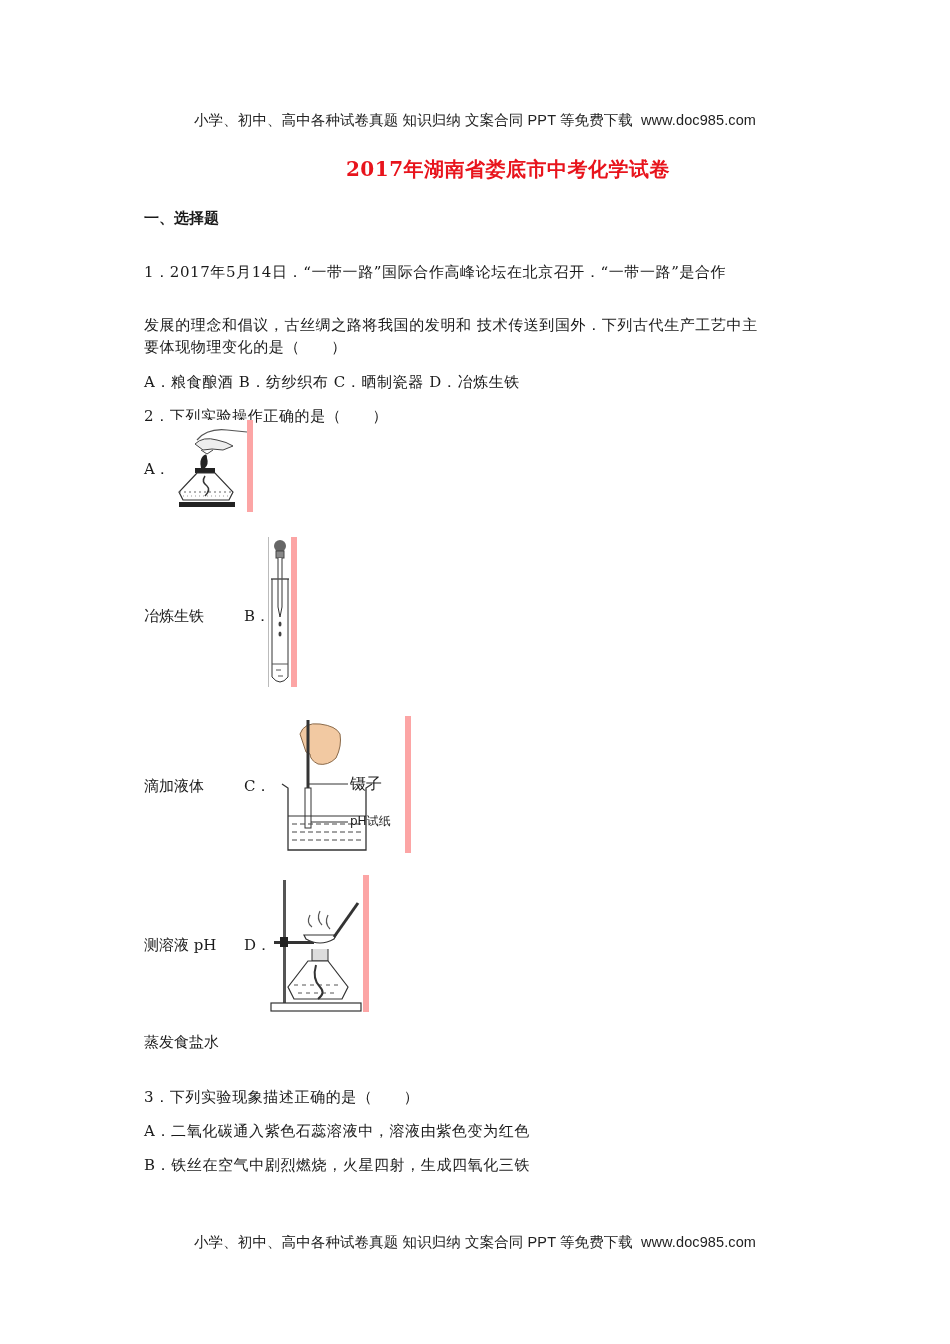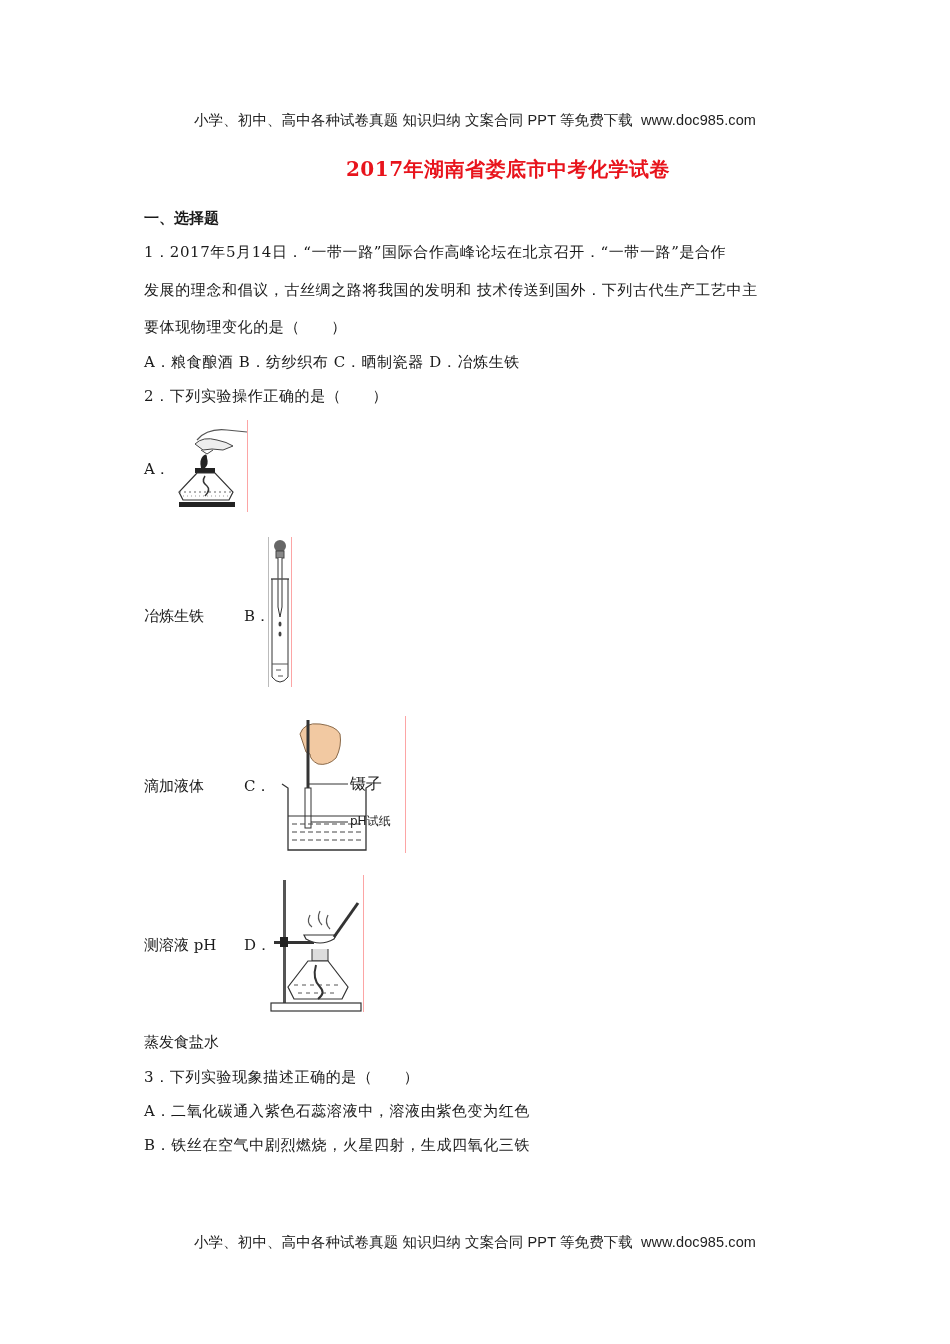--- a/index.html
+++ b/index.html
@@ -7,38 +7,38 @@
       font-family: "DejaVu Serif", "Liberation Serif", serif; color: #1a1a1a; }
     .watermark { position: absolute; left: 0; width: 950px; text-align: center;
       font-family: "Liberation Sans", "DejaVu Sans", sans-serif; font-size: 14.5px; color: #222; letter-spacing: 0.1px; margin-top: 42px; }
     .watermark.top { top: 69px; }
     .watermark.bottom { top: 1191px; }
     .watermark .url { margin-left: 8px; }
     .title { position: absolute; top: 156px; left: 4px; width: 950px; text-align: center;
       color: #e8141c; font-size: 20px; font-weight: bold; font-family: "DejaVu Serif", "Liberation Serif", serif; letter-spacing: 0.5px; padding-left: 29px; }
     .section { position: absolute; left: 144px; top: 209px; font-size: 15px; font-weight: bold;
       font-family: "DejaVu Sans", sans-serif; text-align: center; }
-    .line { position: absolute; left: 144px; font-size: 15px; white-space: nowrap; letter-spacing: 0.6px; }
+    .line { position: absolute; left: 144px; font-size: 15px; white-space: nowrap; letter-spacing: 0.6px; margin-top: 20px; }
     .fig { position: absolute; background: #fff; }
-    .fig-border { border-right: 1px solid #fca5a5; }
+    .fig-border { border-right: 6px solid #fca5a5; }
     .fig-label { position: absolute; font-size: 15px; white-space: nowrap; }
   </style>
 </head>
 <body>
 
 <div class="watermark top">
   <span>小学、初中、高中各种试卷真题 知识归纳 文案合同 PPT 等免费下载</span><span class="url">www.doc985.com</span>
 </div>
 
 <div class="title">2017年湖南省娄底市中考化学试卷</div>
 
 <div class="section">一、选择题</div>
 
 <div class="line" style="top:243px">1．2017年5月14日．“一带一路”国际合作高峰论坛在北京召开．“一带一路”是合作</div>
-<div class="line" style="top:281px">发展的理念和倡议，古丝绸之路将我国的发明和 技术传送到国外．下列古代生产工艺中主</div>
+<div class="line" style="top:296px">发展的理念和倡议，古丝绸之路将我国的发明和 技术传送到国外．下列古代生产工艺中主</div>
 <div class="line" style="top:318px">要体现物理变化的是（　　）</div>
 <div class="line" style="top:353px">A．粮食酿酒 B．纺纱织布 C．晒制瓷器 D．冶炼生铁</div>
 
 <div class="line" style="top:387px">2．下列实验操作正确的是（　　）</div>
 
 <div class="fig-label" style="left:144px; top:460px">A．</div>
 <div class="fig fig-border" style="left:167px; top:420px; width:80px; height:92px">
   <svg width="80" height="92" viewBox="0 0 80 92">
     <path d="M30 20 Q40 8 60 10 L80 12" stroke="#555" stroke-width="1.2" fill="none"></path>
     <path d="M28 24 Q36 16 50 20 Q60 22 66 26 L56 30 Q44 28 36 30 Z" fill="#eee" stroke="#444" stroke-width="1"></path>

